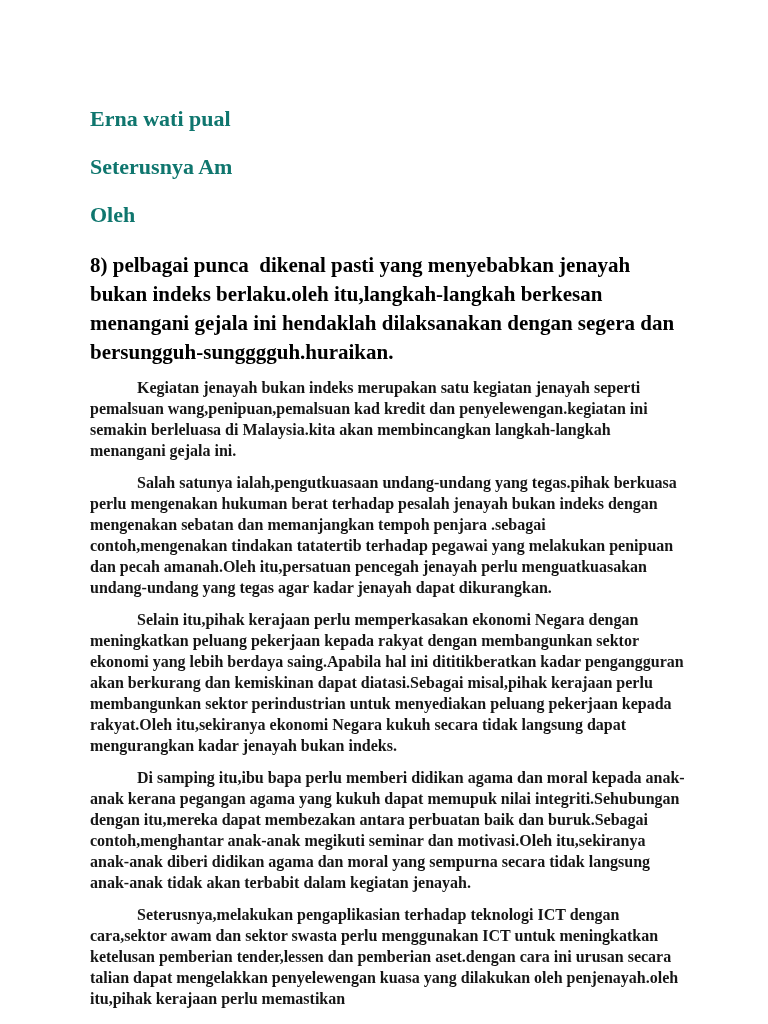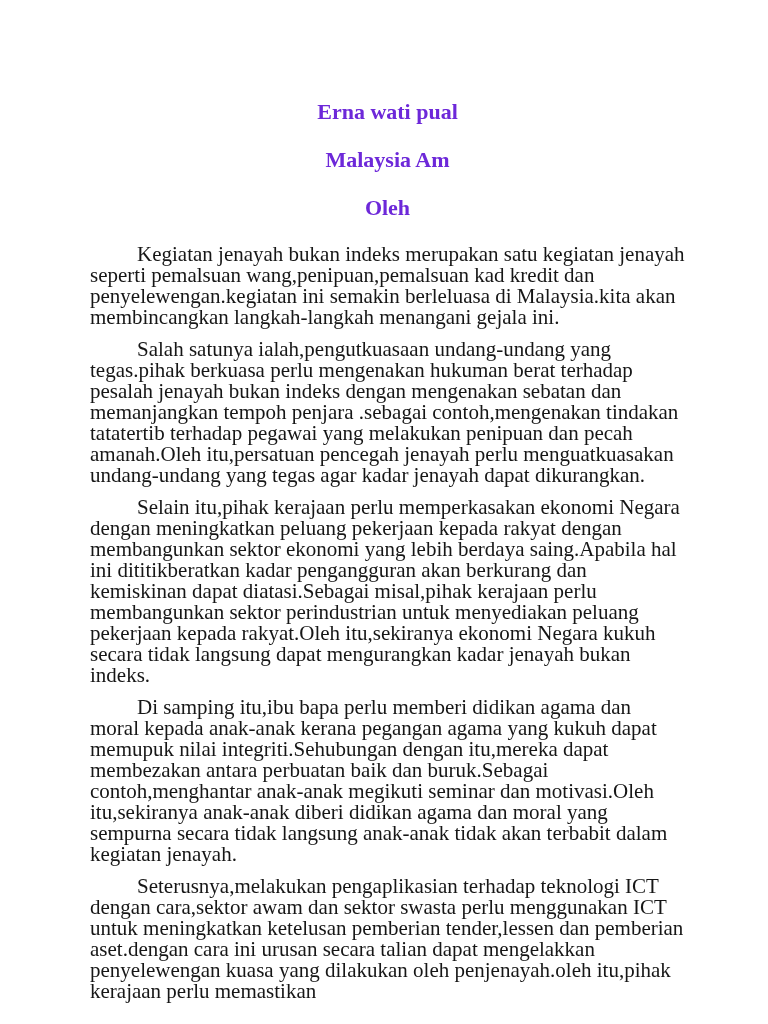--- a/index.html
+++ b/index.html
@@ -14,51 +14,51 @@
     background: #ffffff;
     box-sizing: border-box;
     padding: 90px 83px 0 90px;
     overflow: hidden;
     font-family: "Liberation Serif", "DejaVu Serif", serif;
     color: #161616;
   }
   .title-line {
     font-size: 22px;
     font-weight: 700;
-    color: #6d28d9;
+    color: #0f766e;
     line-height: 23px;
-    margin: 10px 0 25px 0;
+    margin: 17px 0 25px 0;
     white-space: pre-wrap;
-    text-align: center;
   }
   .essay-question {
     font-size: 21px;
     font-weight: 700;
     color: #000000;
     line-height: 29px;
     margin: 17px 0 10px 0;
     white-space: pre-wrap;
   }
   .body-para {
-    font-size: 21px;
-    font-weight: 400;
+    font-size: 16px;
+    font-weight: 700;
     line-height: 21px;
     margin: 0 0 11px 0;
     text-indent: 47px;
     text-align: left;
     white-space: pre-wrap;
   }
 </style>
 </head>
 <body>
 
 <div class="page">
   <div class="title-line">Erna wati pual</div>
-  <div class="title-line">Malaysia Am</div>
+  <div class="title-line">Seterusnya Am</div>
   <div class="title-line">Oleh</div>
 
+  <div class="essay-question">8) pelbagai punca  dikenal pasti yang menyebabkan jenayah bukan indeks berlaku.oleh itu,langkah-langkah berkesan menangani gejala ini hendaklah dilaksanakan dengan segera dan bersungguh-sungggguh.huraikan.</div>
 
   <p class="body-para">Kegiatan jenayah bukan indeks merupakan satu kegiatan jenayah seperti pemalsuan wang,penipuan,pemalsuan kad kredit dan penyelewengan.kegiatan ini semakin berleluasa di Malaysia.kita akan membincangkan langkah-langkah menangani gejala ini.</p>
   <p class="body-para">Salah satunya ialah,pengutkuasaan undang-undang yang tegas.pihak berkuasa perlu mengenakan hukuman berat terhadap pesalah jenayah bukan indeks dengan mengenakan sebatan dan memanjangkan tempoh penjara .sebagai contoh,mengenakan tindakan tatatertib terhadap pegawai yang melakukan penipuan dan pecah amanah.Oleh itu,persatuan pencegah jenayah perlu menguatkuasakan undang-undang yang tegas agar kadar jenayah dapat dikurangkan.</p>
   <p class="body-para">Selain itu,pihak kerajaan perlu memperkasakan ekonomi Negara dengan meningkatkan peluang pekerjaan kepada rakyat dengan membangunkan sektor ekonomi yang lebih berdaya saing.Apabila hal ini dititikberatkan kadar pengangguran akan berkurang dan kemiskinan dapat diatasi.Sebagai misal,pihak kerajaan perlu membangunkan sektor perindustrian untuk menyediakan peluang pekerjaan kepada rakyat.Oleh itu,sekiranya ekonomi Negara kukuh secara tidak langsung dapat mengurangkan kadar jenayah bukan indeks.</p>
   <p class="body-para">Di samping itu,ibu bapa perlu memberi didikan agama dan moral kepada anak-anak kerana pegangan agama yang kukuh dapat memupuk nilai integriti.Sehubungan dengan itu,mereka dapat membezakan antara perbuatan baik dan buruk.Sebagai contoh,menghantar anak-anak megikuti seminar dan motivasi.Oleh itu,sekiranya anak-anak diberi didikan agama dan moral yang sempurna secara tidak langsung anak-anak tidak akan terbabit dalam kegiatan jenayah.</p>
   <p class="body-para">Seterusnya,melakukan pengaplikasian terhadap teknologi ICT dengan cara,sektor awam dan sektor swasta perlu menggunakan ICT untuk meningkatkan ketelusan pemberian tender,lessen dan pemberian aset.dengan cara ini urusan secara talian dapat mengelakkan penyelewengan kuasa yang dilakukan oleh penjenayah.oleh itu,pihak kerajaan perlu memastikan</p>
 </div>
 
 </body></html>

